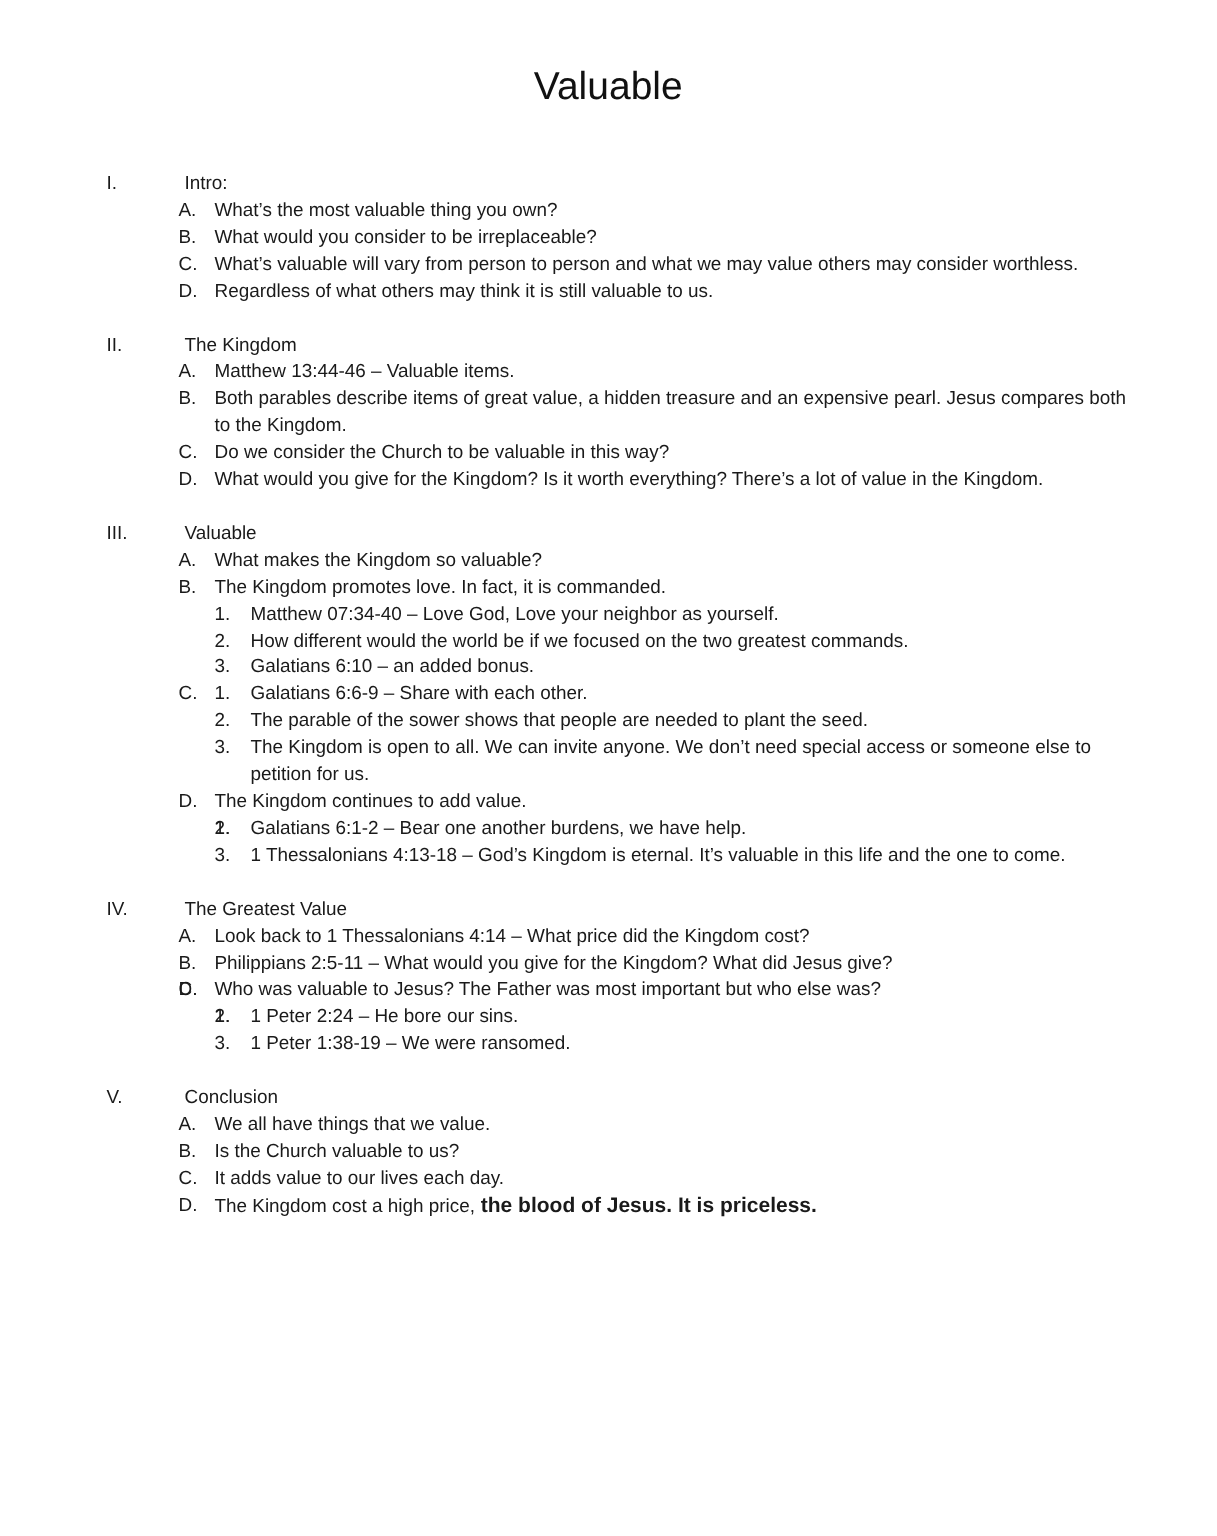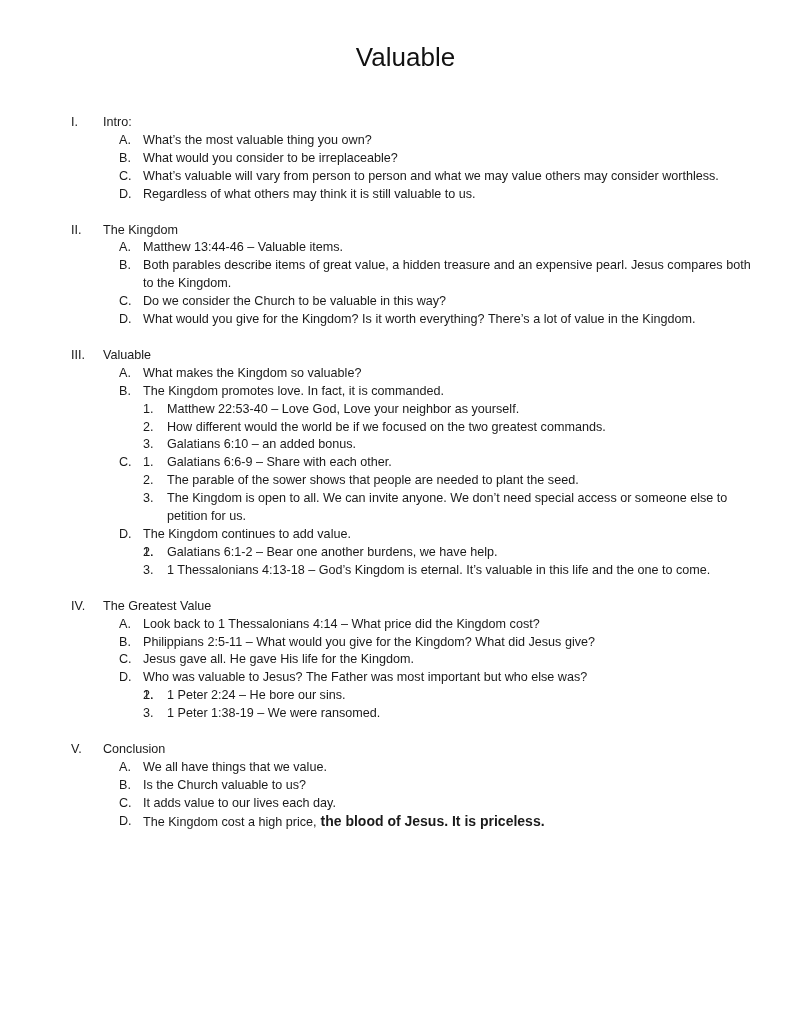--- a/index.html
+++ b/index.html
@@ -10,21 +10,21 @@
     .title {
       position: absolute; top: 42px; left: 0; width: 811px; text-align: center;
       font-size: 26px; letter-spacing: 0px; color: #111;
     }
     .outline { position: absolute; top: 114px; left: 0; width: 811px; }
     .section { position: relative; margin-bottom: 18px; }
     .line {
       position: relative; font-size: 12.6px; line-height: 17.9px; white-space: nowrap;
     }
     .sec-head .num { position: absolute; left: 71px; }
-    .sec-head .txt { position: absolute; left: 103px; }
+    .sec-head .txt { position: absolute; left: 123px; }
     .sec-head { height: 17.9px; }
     .lvl1 { padding-left: 143px; }
     .lvl1 .num { position: absolute; left: 119px; }
     .lvl2 { padding-left: 167px; }
     .lvl2 .num { position: absolute; left: 143px; }
     .wrap { white-space: normal; width: 612px; }
     .lvl2.wrap { width: 592px; }
     .big { font-size: 14px; font-weight: bold; }
   </style>
 </head>
@@ -56,41 +56,41 @@
     <div class="line lvl1"><span class="num">D.</span><span>What would you give for the Kingdom? Is it worth everything? There’s a lot of value in the Kingdom.</span></div>
   </div>
 
   <div class="section">
     <div class="line sec-head">
       <span class="num">III.</span>
       <span class="txt">Valuable</span>
     </div>
     <div class="line lvl1"><span class="num">A.</span><span>What makes the Kingdom so valuable?</span></div>
     <div class="line lvl1"><span class="num">B.</span><span>The Kingdom promotes love. In fact, it is commanded.</span></div>
-    <div class="line lvl2"><span class="num">1.</span><span>Matthew 22:53-40 – Love God, Love your neighbor as yourself.</span></div>
+    <div class="line lvl2"><span class="num">1.</span><span>Matthew 07:34-40 – Love God, Love your neighbor as yourself.</span></div>
     <div class="line lvl2"><span class="num">2.</span><span>How different would the world be if we focused on the two greatest commands.</span></div>
     <div class="line lvl2"><span class="num">3.</span><span>Galatians 6:10 – an added bonus.</span></div>
     <div class="line lvl1"><span class="num">C.</span></div>
     <div class="line lvl2"><span class="num">1.</span><span>Galatians 6:6-9 – Share with each other.</span></div>
     <div class="line lvl2"><span class="num">2.</span><span>The parable of the sower shows that people are needed to plant the seed.</span></div>
     <div class="line lvl2 wrap"><span class="num">3.</span><span>The Kingdom is open to all. We can invite anyone. We don’t need special access or someone else to petition for us.</span></div>
     <div class="line lvl1"><span class="num">D.</span><span>The Kingdom continues to add value.</span></div>
     <div class="line lvl2"><span class="num">1.</span></div>
     <div class="line lvl2"><span class="num">2.</span><span>Galatians 6:1-2 – Bear one another burdens, we have help.</span></div>
     <div class="line lvl2"><span class="num">3.</span><span>1 Thessalonians 4:13-18 – God’s Kingdom is eternal. It’s valuable in this life and the one to come.</span></div>
   </div>
 
   <div class="section">
     <div class="line sec-head">
       <span class="num">IV.</span>
       <span class="txt">The Greatest Value</span>
     </div>
     <div class="line lvl1"><span class="num">A.</span><span>Look back to 1 Thessalonians 4:14 – What price did the Kingdom cost?</span></div>
     <div class="line lvl1"><span class="num">B.</span><span>Philippians 2:5-11 – What would you give for the Kingdom? What did Jesus give?</span></div>
-    <div class="line lvl1"><span class="num">C.</span><span>Jesus gave all. He gave His life for the Kingdom.</span></div>
+    <div class="line lvl1"><span class="num">C.</span></div>
     <div class="line lvl1"><span class="num">D.</span><span>Who was valuable to Jesus? The Father was most important but who else was?</span></div>
     <div class="line lvl2"><span class="num">1.</span></div>
     <div class="line lvl2"><span class="num">2.</span><span>1 Peter 2:24 – He bore our sins.</span></div>
     <div class="line lvl2"><span class="num">3.</span><span>1 Peter 1:38-19 – We were ransomed.</span></div>
   </div>
 
   <div class="section">
     <div class="line sec-head">
       <span class="num">V.</span>
       <span class="txt">Conclusion</span>

